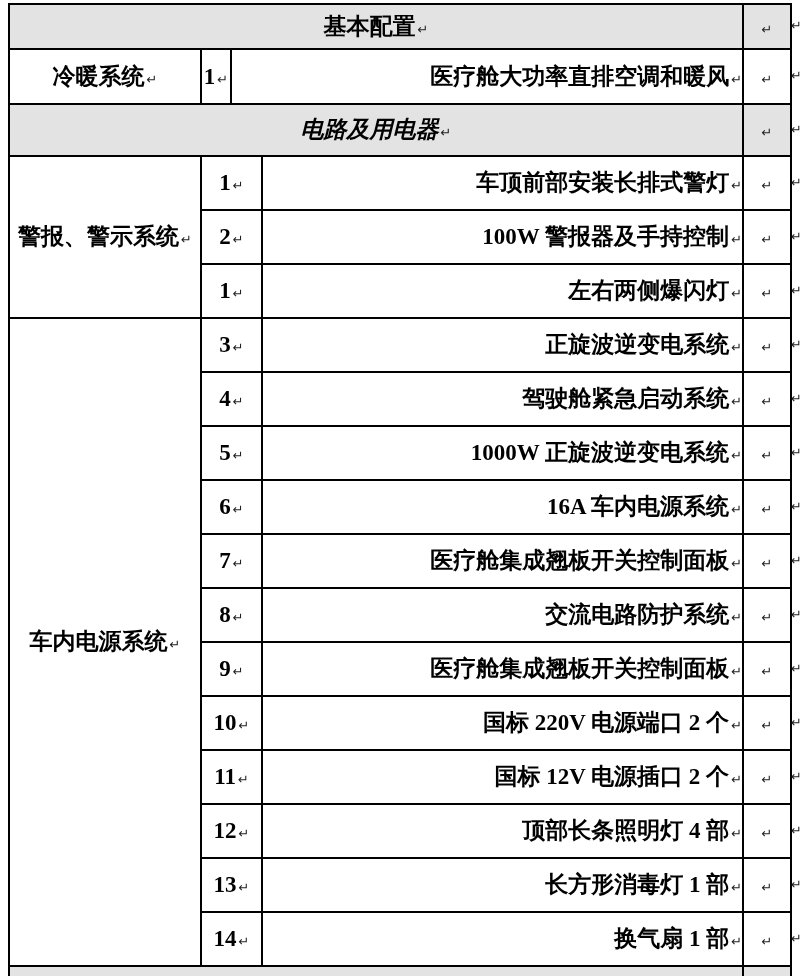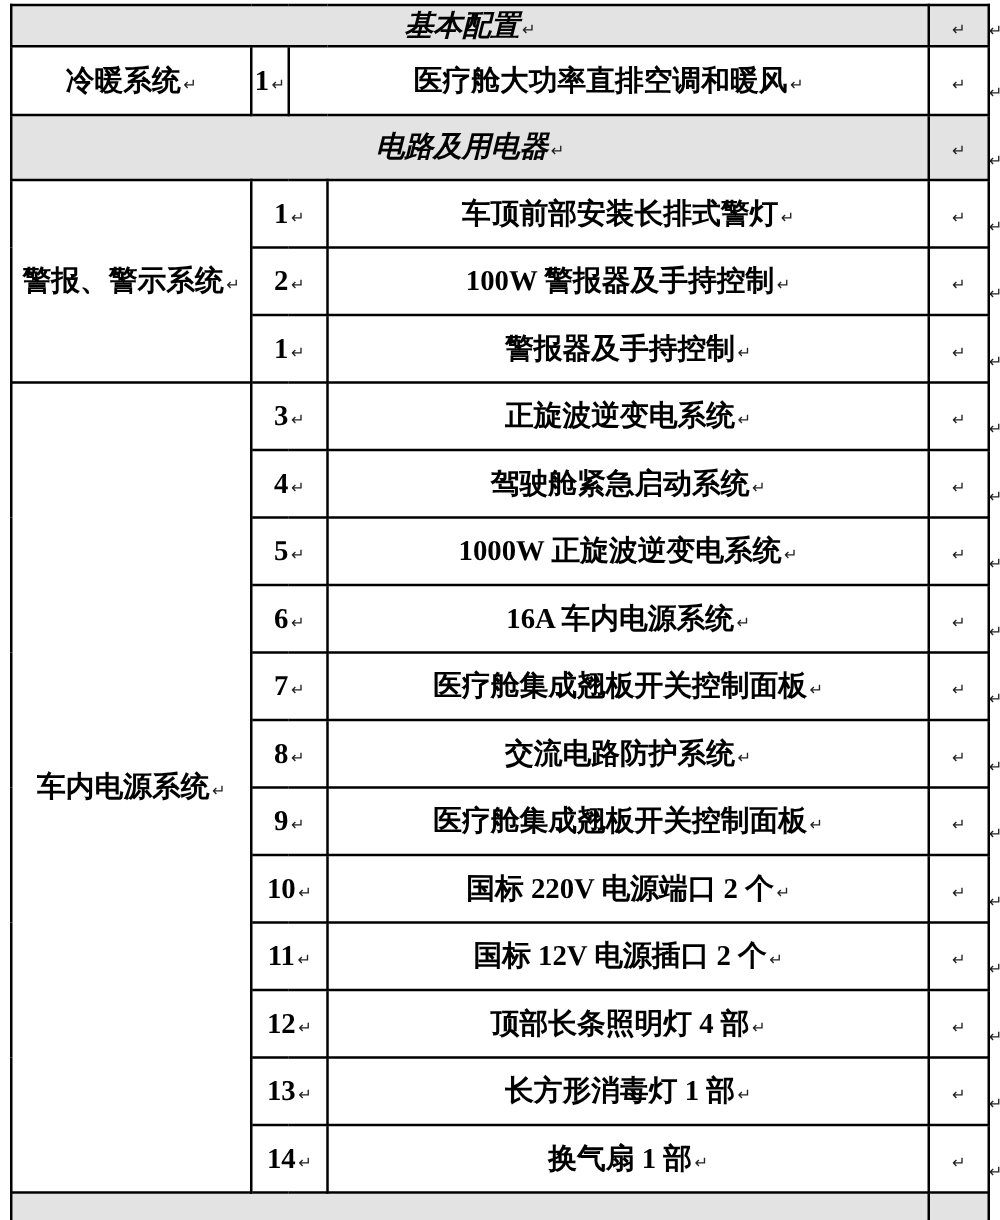--- a/index.html
+++ b/index.html
@@ -24,29 +24,29 @@
   .cfg td {
     border: 2px solid #000;
     padding: 0;
     vertical-align: middle;
     font-weight: bold;
     font-size: 23px;
     line-height: 1.2;
     overflow: hidden;
     white-space: nowrap;
   }
-  .r45 { height: 33px; font-style: italic; }
+  .r45 { height: 45px; }
   .r55 { height: 55px; }
   .r52 { height: 52px; font-style: italic; }
   .r54 { height: 54px; }
   .rpart { height: 38px; }
   .hdr { background: #e3e3e3; }
   .center { text-align: center; }
   .num { text-align: center; font-size: 24px; }
-  .item { padding-left: 9px; text-align: center; }
+  .item { padding-left: 9px; text-align: right; }
   .mark {
     font-family: "DejaVu Sans", sans-serif;
     font-weight: normal;
     font-size: 13px;
     color: #222;
     margin-left: 2px;
   }
   .markcell { text-align: center; }
   .markcell .mark { margin-left: 0; }
   .rowend {
@@ -97,21 +97,21 @@
       <td class="item"><span>车顶前部安装长排式警灯</span><span class="mark">↵</span></td>
       <td class="markcell"><span class="mark">↵</span></td>
     </tr>
     <tr class="r54">
       <td colspan="2" class="num"><span>2</span><span class="mark">↵</span></td>
       <td class="item"><span>100W 警报器及手持控制</span><span class="mark">↵</span></td>
       <td class="markcell"><span class="mark">↵</span></td>
     </tr>
     <tr class="r54">
       <td colspan="2" class="num"><span>1</span><span class="mark">↵</span></td>
-      <td class="item"><span>警报器及手持控制</span><span class="mark">↵</span></td>
+      <td class="item"><span>左右两侧爆闪灯</span><span class="mark">↵</span></td>
       <td class="markcell"><span class="mark">↵</span></td>
     </tr>
 
     <tr class="r54">
       <td rowspan="12" class="center"><span>车内电源系统</span><span class="mark">↵</span></td>
       <td colspan="2" class="num"><span>3</span><span class="mark">↵</span></td>
       <td class="item"><span>正旋波逆变电系统</span><span class="mark">↵</span></td>
       <td class="markcell"><span class="mark">↵</span></td>
     </tr>
     <tr class="r54">

